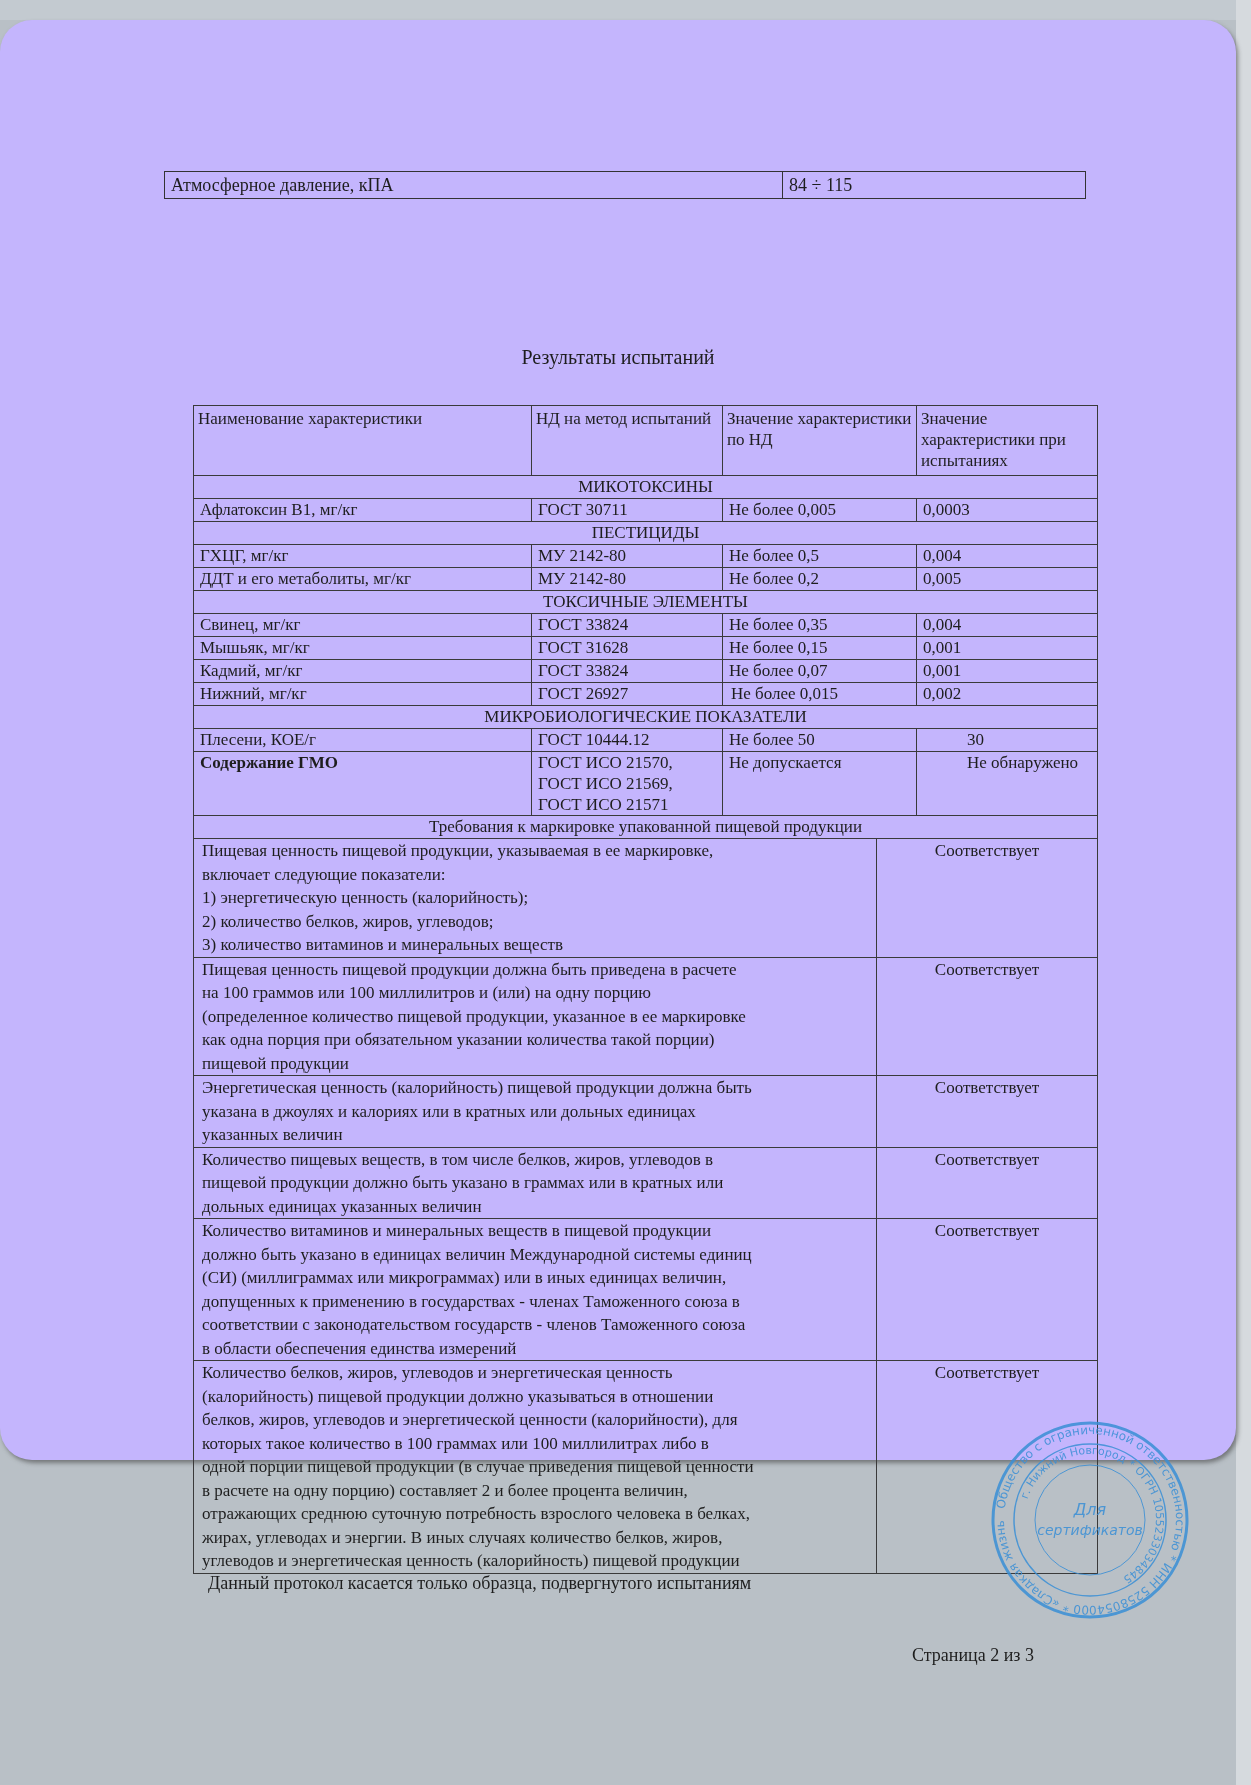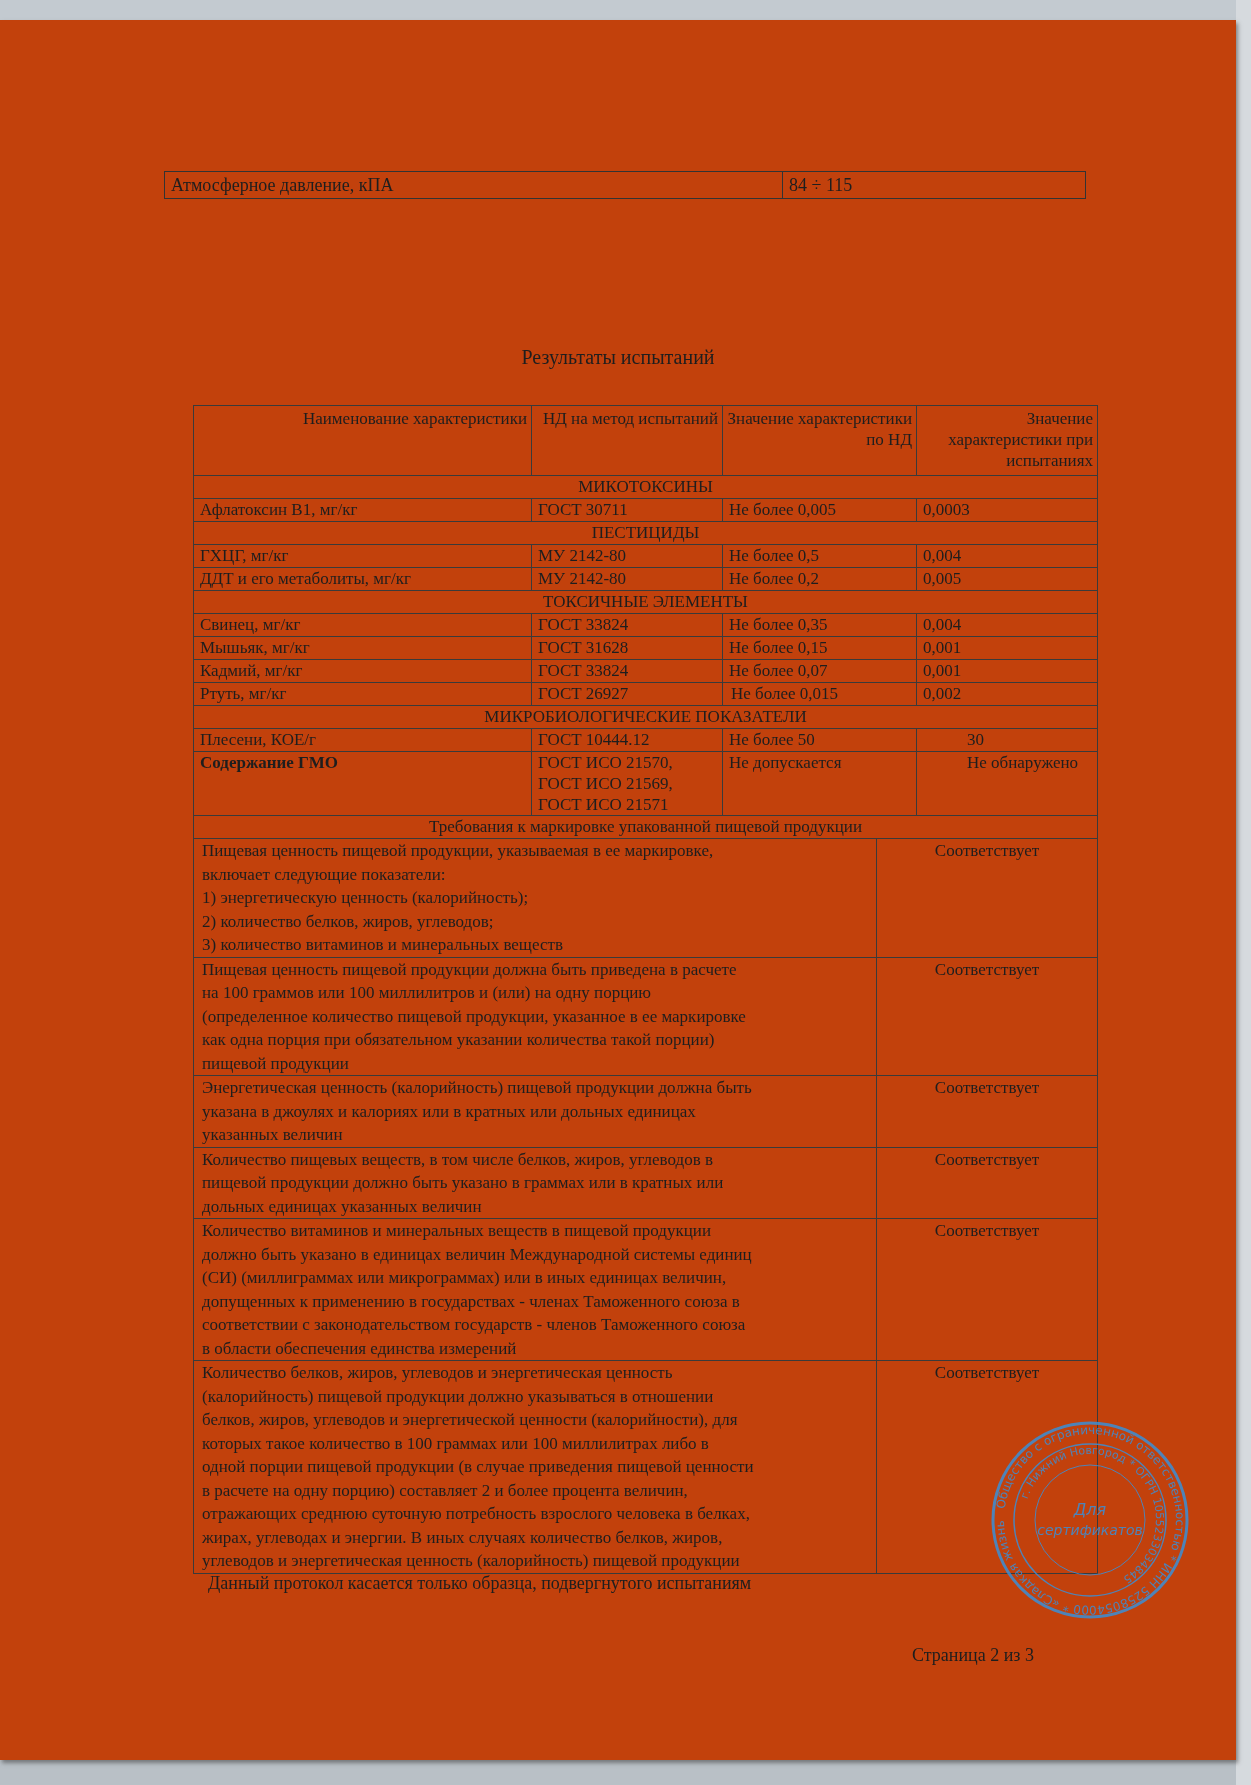--- a/index.html
+++ b/index.html
@@ -3,23 +3,24 @@
   <meta charset="utf-8">
   <style>
     html, body { margin: 0; padding: 0; }
     body {
       width: 1251px; height: 1785px; position: relative; overflow: hidden;
       background: #b9c0c6;
       font-family: "Liberation Serif", "DejaVu Serif", serif;
       color: #1e1e1e;
     }
     .page {
-      position: absolute; left: 0; top: 20px; width: 1236px; height: 1740px;
-      background: #c2410c;
+      position: absolute; left: 0; top: 20px; width: 1236px; height: 1440px;
+      background: #c4b5fd;
       box-shadow: 2px 3px 4px rgba(60,60,60,0.55);
+      border-radius: 32px;
     }
     .top-band { position: absolute; left: 0; top: 0; width: 1251px; height: 20px; background: #c3cad0; }
     .right-band { position: absolute; right: 0; top: 0; width: 15px; height: 1785px; background: #d6dade; }
 
     
     .atm-table {
       position: absolute; left: 164px; top: 151px; width: 922px;
       border-collapse: collapse; font-size: 18px;
     }
     .atm-table td { border: 1px solid #333; padding: 2px 6px; height: 22px; }
@@ -30,21 +31,21 @@
       text-align: center; font-size: 20px;
     }
 
     
     .results {
       position: absolute; left: 193px; top: 385px; width: 904px;
       border-collapse: collapse; font-size: 17px; line-height: 21px;
       table-layout: fixed;
     }
     .results td { border: 1px solid #3a3a3a; padding: 0 6px; vertical-align: top; }
-    .results tr.hdr td { text-align: right; padding: 2px 4px 2px 4px; height: 65px; }
+    .results tr.hdr td { text-align: left; padding: 2px 4px 2px 4px; height: 65px; }
     .results tr.sec td { text-align: center; height: 22px; }
     .results tr.row td { height: 22px; }
 
     
     .req {
       position: absolute; left: 193px; width: 904px;
       border-collapse: collapse; font-size: 17px; line-height: 23.5px;
       table-layout: fixed;
     }
     .req td { border: 1px solid #3a3a3a; vertical-align: top; }
@@ -136,21 +137,21 @@
           <td style="white-space: pre-line;">Не более 0,15</td>
           <td style="white-space: pre-line;">0,001</td>
         </tr>
         <tr class="row">
           <td style="white-space: pre-line;">Кадмий, мг/кг</td>
           <td style="white-space: pre-line;">ГОСТ 33824</td>
           <td style="white-space: pre-line;">Не более 0,07</td>
           <td style="white-space: pre-line;">0,001</td>
         </tr>
         <tr class="row">
-          <td style="white-space: pre-line;">Ртуть, мг/кг</td>
+          <td style="white-space: pre-line;">Нижний, мг/кг</td>
           <td style="white-space: pre-line;">ГОСТ 26927</td>
           <td style="white-space: pre-line; padding-left: 8px;">Не более 0,015</td>
           <td style="white-space: pre-line;">0,002</td>
         </tr>
         <tr class="sec">
           <td colspan="4">МИКРОБИОЛОГИЧЕСКИЕ ПОКАЗАТЕЛИ</td>
         </tr>
         <tr class="row">
           <td style="white-space: pre-line;">Плесени, КОЕ/г</td>
           <td style="white-space: pre-line;">ГОСТ 10444.12</td>

